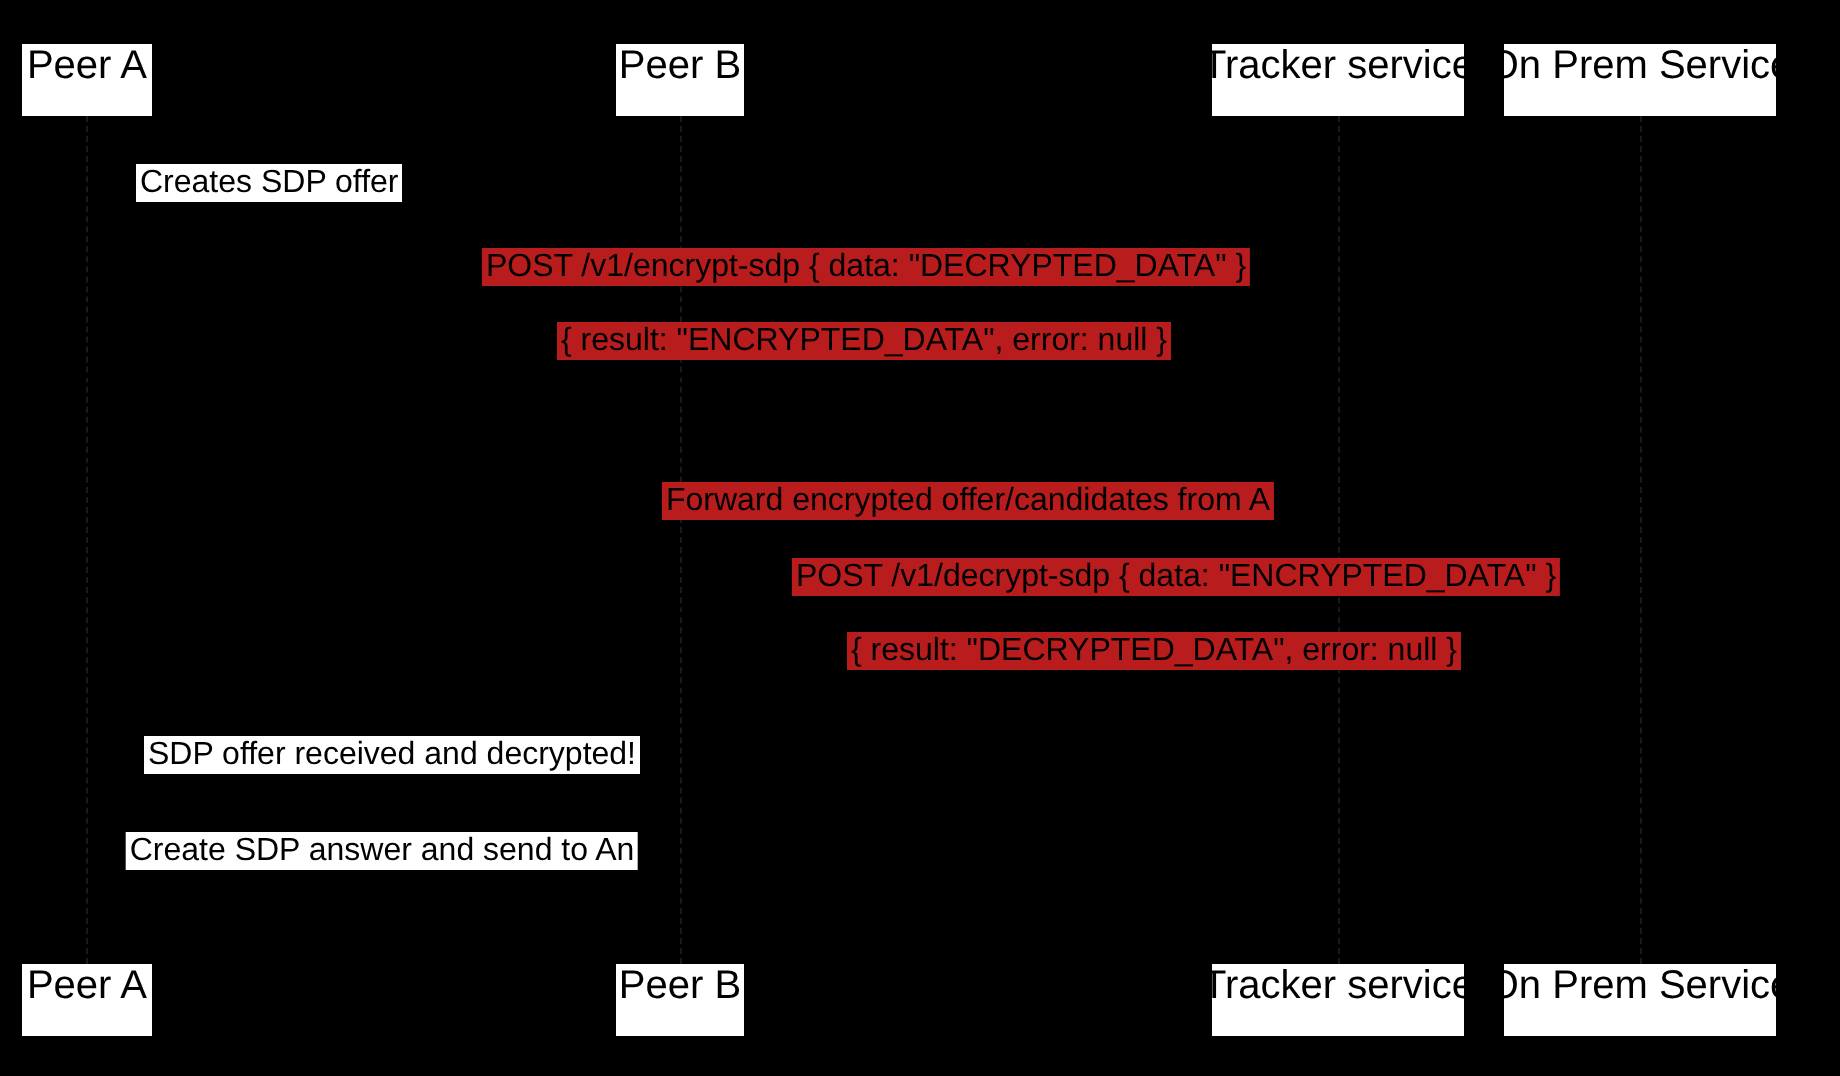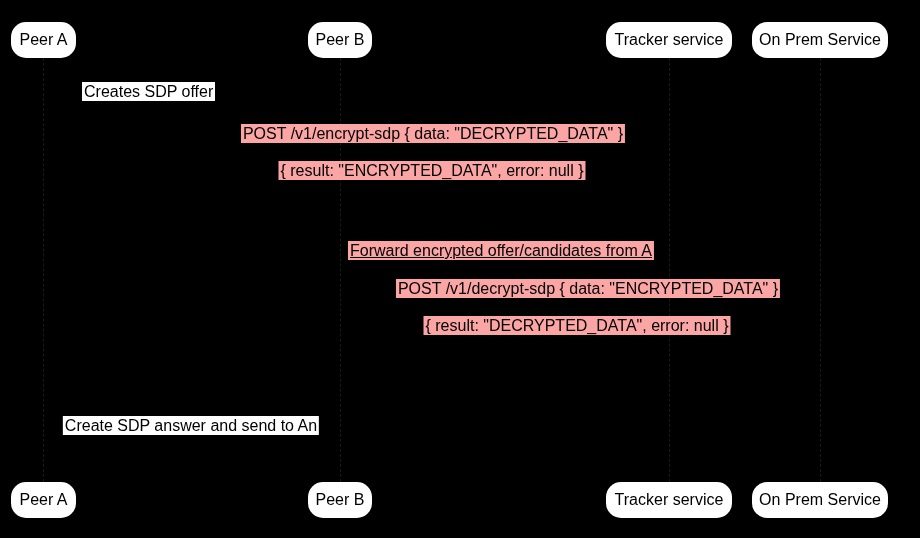--- a/index.html
+++ b/index.html
@@ -2,28 +2,28 @@
 <html><head>
 <meta charset="utf-8">
 <style>
   html,body { margin:0; padding:0; background:#000; }
   .stage {
     position:relative; width:920px; height:538px; background:#000;
     font-family:"Liberation Sans","DejaVu Sans",sans-serif; overflow:hidden;
   }
   .actor {
     position:absolute; height:36px; background:#fff; color:#000;
-    display:flex; align-items:center; justify-content:center;
-    font-size:16px; white-space:nowrap;border-radius:15px;
+    display:flex; justify-content:center;
+    font-size:20px; white-space:nowrap;
   }
   .lifeline {
     position:absolute; width:0; border-left:1px dashed #1a1a1a; top:58px; height:424px;
   }
   .msg-label {
-    position:absolute; transform:translateX(-50%); background:#fca5a5; color:#000;
+    position:absolute; transform:translateX(-50%); background:#b91c1c; color:#000;
     font-size:16px; line-height:19px; white-space:nowrap; padding:0 2px;
   }
   .note-label {
     position:absolute; background:#fff; color:#000;
     font-size:16px; line-height:19px; white-space:nowrap; padding:0 2px;
   }
   .note-multi {
     position:absolute; transform:translateX(-50%); background:#fff; color:#000;
     font-size:16px; line-height:19px; white-space:nowrap; text-align:center; padding:0 2px;
   }
@@ -49,45 +49,46 @@
   <div class="actor" style="left:308px; top:22px; width:64px;">
       <span>Peer B</span>
     </div>
   <div class="actor" style="left:606px; top:22px; width:126px;">
       <span>Tracker service</span>
     </div>
   <div class="actor" style="left:752px; top:22px; width:136px;">
       <span>On Prem Service</span>
     </div>
 
-  <div class="note-label" style="left:68px; top:82px;margin-left:14px;">Creates SDP offer</div>
+  <div class="note-label" style="left:68px; top:82px;">Creates SDP offer</div>
 
   <div class="msg-label" style="left:433px; top:124px;">POST /v1/encrypt-sdp { data: "DECRYPTED_DATA" }</div>
   <div class="arrow" style="left:43px; top:151px; width:777px;"></div>
   <div class="head right" style="left:811px; top:151px;"></div>
 
   <div class="msg-label" style="left:432px; top:161px;">{ result: "ENCRYPTED_DATA", error: null }</div>
   <div class="arrow dashed" style="left:43px; top:188px; width:777px;"></div>
   <div class="head left" style="left:43px; top:188px;"></div>
 
   <div class="arrow" style="left:43px; top:228px; width:626px;"></div>
   <div class="head right" style="left:660px; top:228px;"></div>
 
-  <div class="msg-label" style="left:501px; top:241px;text-decoration:underline;">Forward encrypted offer/candidates from A</div>
+  <div class="msg-label" style="left:484px; top:241px;">Forward encrypted offer/candidates from A</div>
   <div class="arrow" style="left:340px; top:267px; width:329px;"></div>
   <div class="head left" style="left:340px; top:267px;"></div>
 
   <div class="msg-label" style="left:588px; top:279px;">POST /v1/decrypt-sdp { data: "ENCRYPTED_DATA" }</div>
   <div class="arrow" style="left:340px; top:306px; width:480px;"></div>
   <div class="head right" style="left:811px; top:306px;"></div>
 
   <div class="msg-label" style="left:577px; top:316px;">{ result: "DECRYPTED_DATA", error: null }</div>
   <div class="arrow dashed" style="left:340px; top:343px; width:480px;"></div>
   <div class="head left" style="left:340px; top:343px;"></div>
 
+  <div class="note-label" style="left:72px; top:368px;">SDP offer received and decrypted!</div>
 
   <div class="note-multi" style="left:191px; top:416px;">
     <div>Create SDP answer and send to An</div>
   </div>
 
   <div class="actor" style="left:11px;  top:482px; width:65px;">
       <span>Peer A</span>
     </div>
   <div class="actor" style="left:308px; top:482px; width:64px;">
       <span>Peer B</span>

